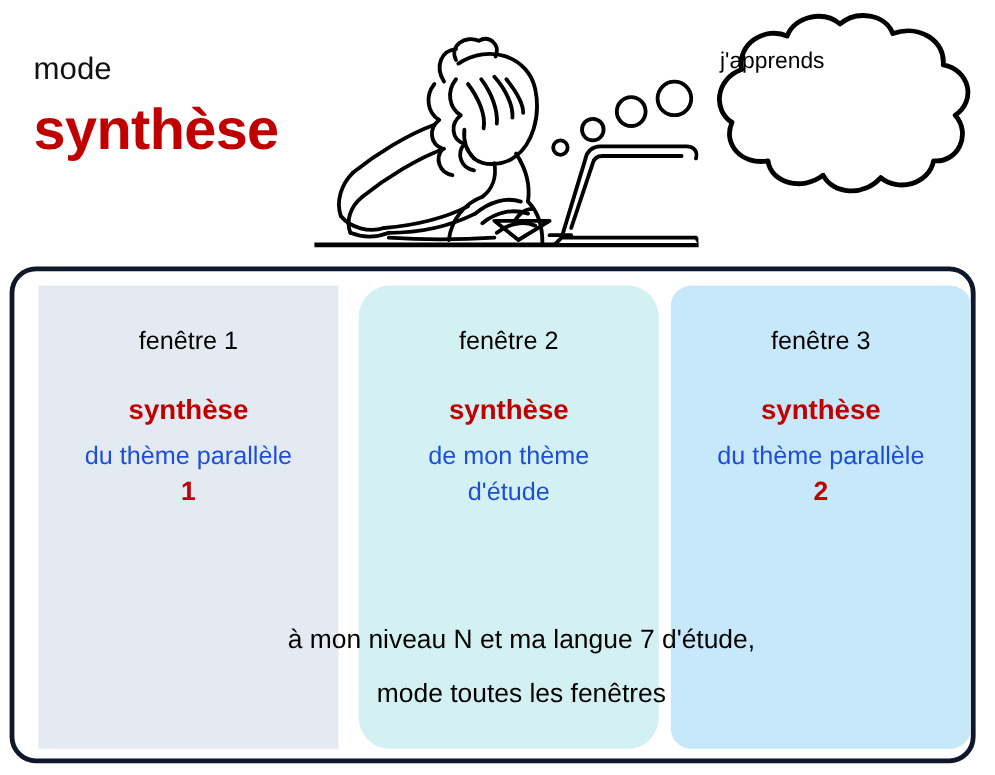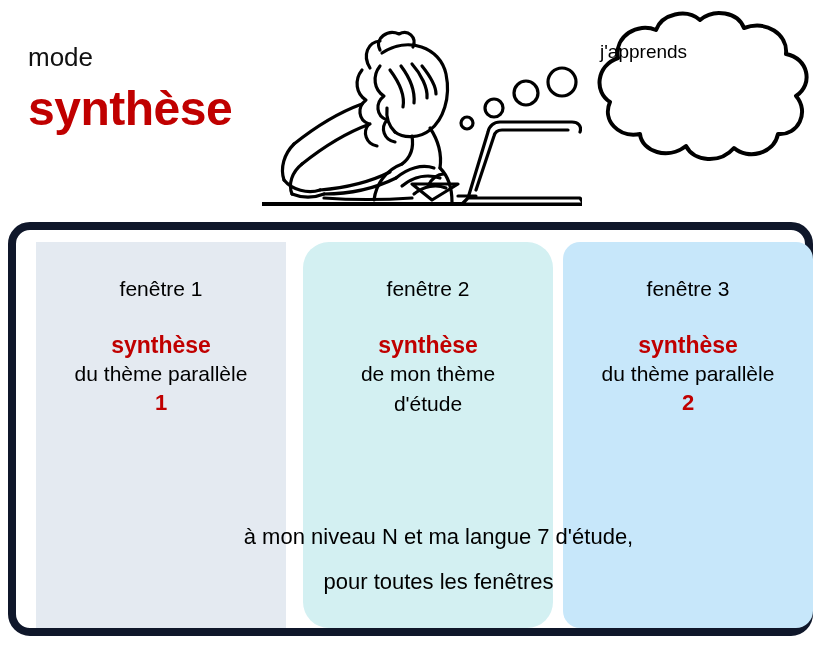--- a/index.html
+++ b/index.html
@@ -76,21 +76,21 @@
     color: #000000;
   }
 
   
   #panel {
     position: absolute;
     left: 8px;
     top: 222px;
     width: 805px;
     height: 414px;
-    border: 8px solid #0f172a;
+    border: 4px solid #0f172a;
     border-radius: 22px;
     background: #ffffff;
     box-sizing: border-box;
   }
 
   #columns {
     position: absolute;
     left: 20px;
     top: 12px;
     width: 765px;
@@ -122,22 +122,22 @@
     font-size: 23px;
     line-height: 28px;
     font-weight: bold;
     color: #C00000;
     margin-top: 29px;
     text-align: center;
   }
   .col-desc {
     font-size: 21px;
     line-height: 30px;
-    color: #000000;
-    margin-top: 0;
+    color: #1d4ed8;
+    margin-top: 11px;
     white-space: pre-line;
   }
   .col-num {
     font-size: 22px;
     line-height: 28px;
     font-weight: bold;
     color: #C00000;
   }
 
   
@@ -269,17 +269,17 @@
       <div class="col-inner">
         <div class="col-title">fenêtre 3</div>
         <div class="col-synthese">synthèse</div>
         <div class="col-desc">du thème parallèle</div>
         <div class="col-num">2</div>
       </div>
     </div>
 
     <div id="caption">
       <span class="caption-line">à mon niveau N  et ma langue 7 d'étude,</span>
-      <span class="caption-line">pour toutes les fenêtres</span>
+      <span class="caption-line">mode toutes les fenêtres</span>
     </div>
 
   </div>
 </div>
 
 </body></html>

